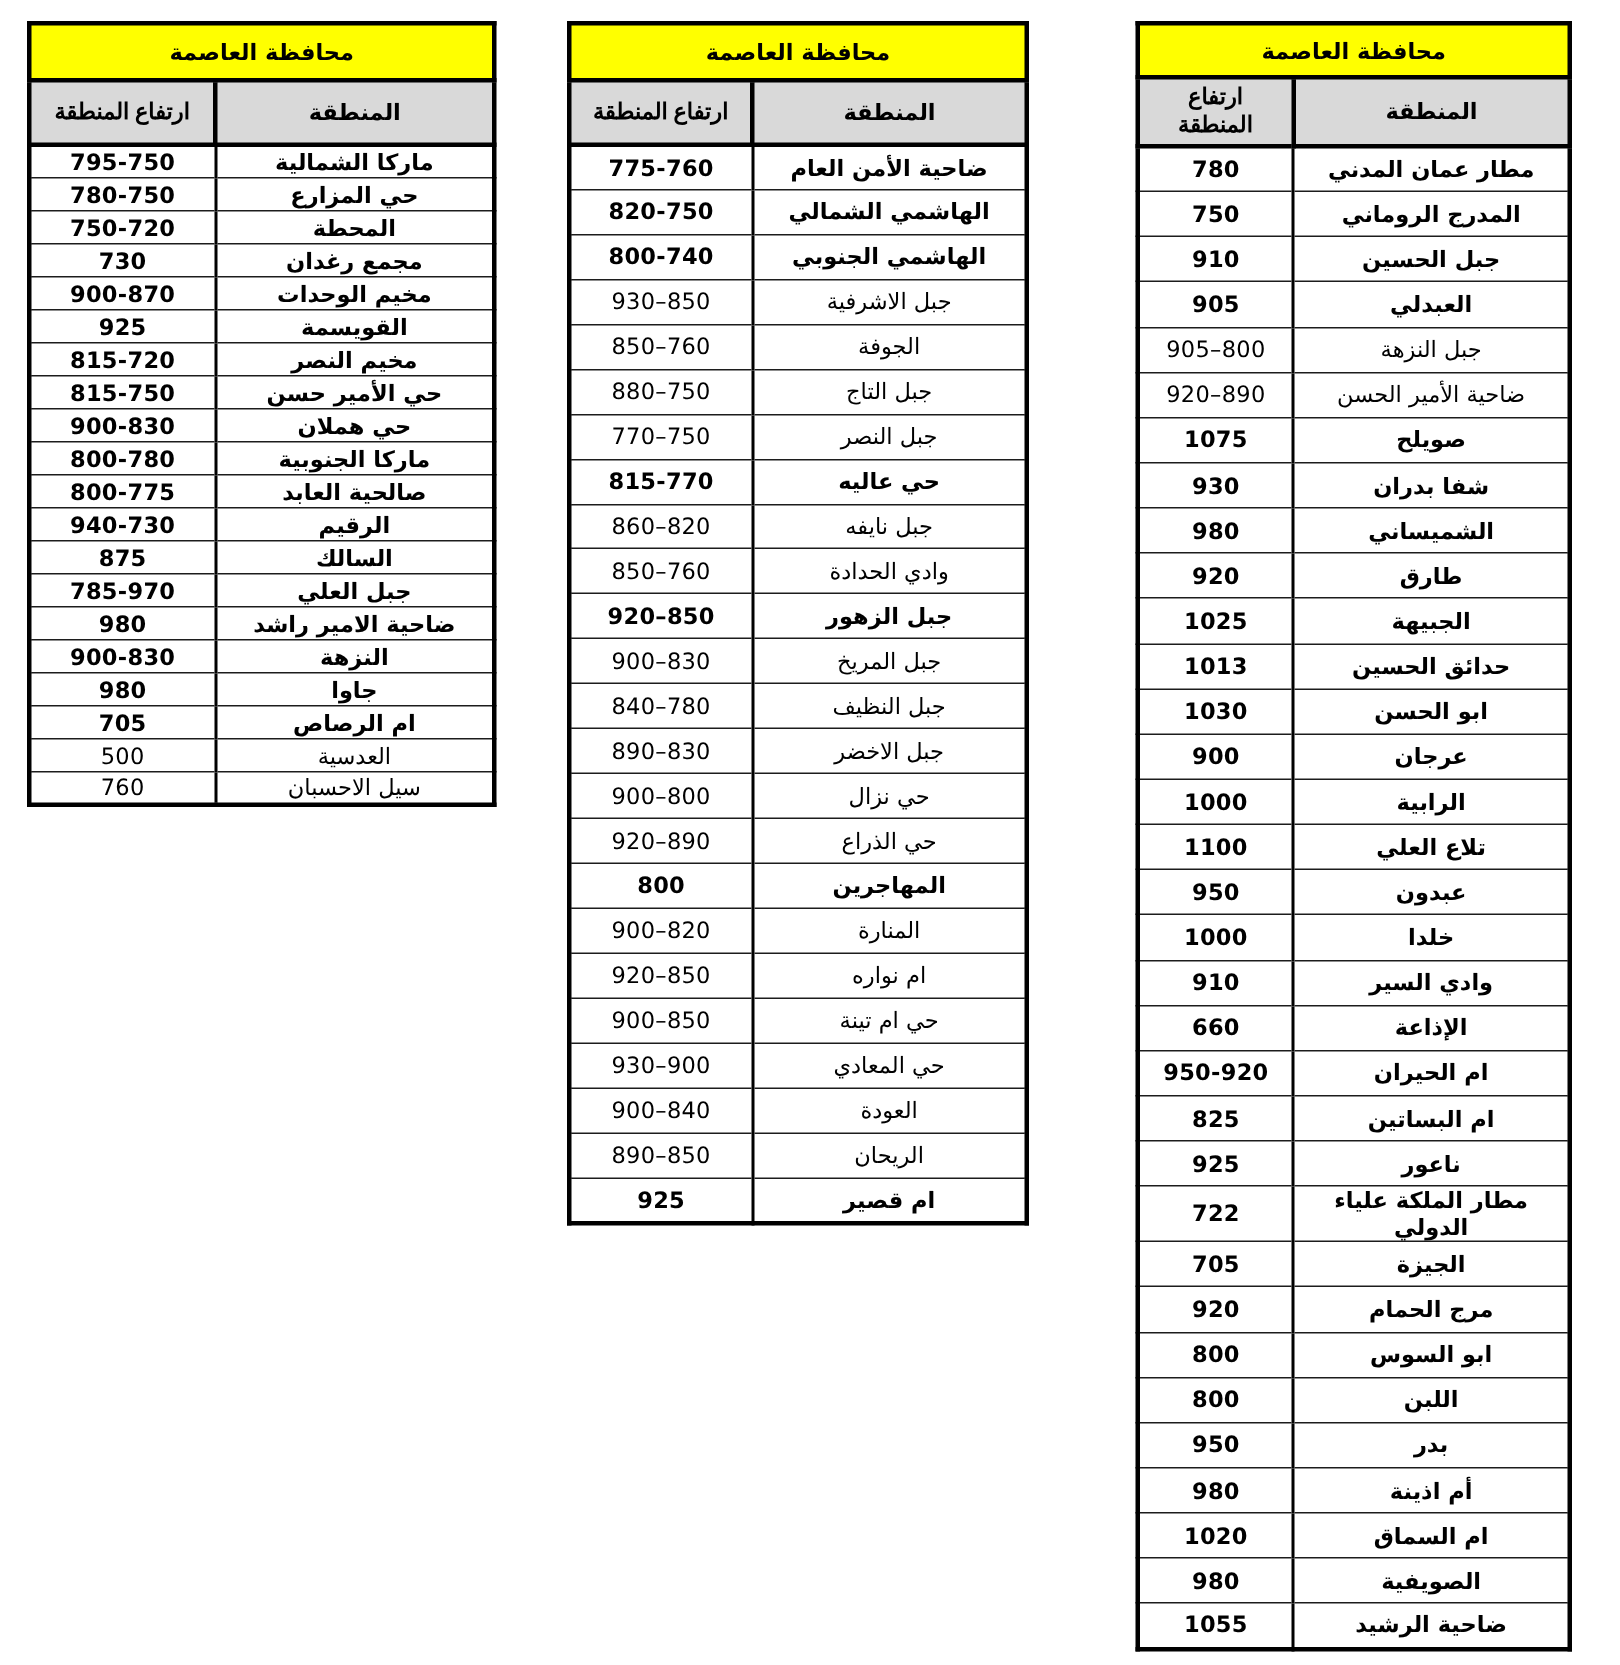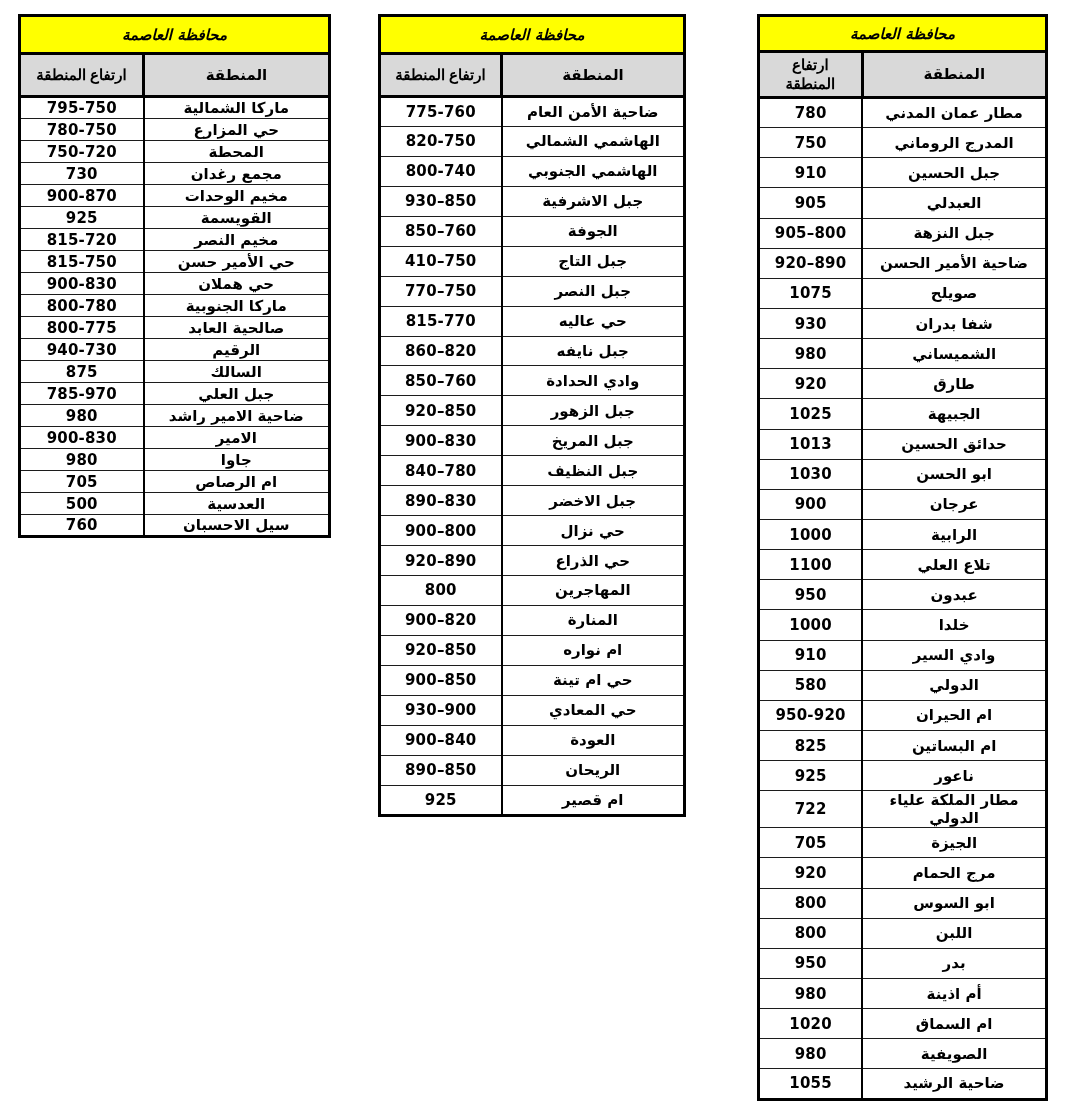--- a/index.html
+++ b/index.html
@@ -28,21 +28,20 @@
     direction: rtl;
   }
 
   .gov-table th.title {
     background: #ffff00;
     border: 3px solid #000;
     font-size: 15px;
     font-weight: bold;
     text-align: center;
     padding: 2px 4px;
-    font-style: italic;
   }
   #t0 th.title, #t1 th.title { height: 38px; }
   #t2 th.title { height: 36px; }
 
   .gov-table th.colhdr {
     background: #d9d9d9;
     border: 3px solid #000;
     font-size: 15px;
     font-weight: bold;
     text-align: center;
@@ -67,21 +66,21 @@
   .gov-table tbody td.area { border-left-width: 2.2px; border-left-color: #000; }
   .gov-table th.colhdr.area-hdr { border-left-width: 3px; }
 
   #t0 tbody td { height: 22px; }
   #t1 tbody td { height: 29.95px; text-align: center; }
   #t2 tbody td { height: 30.15px; }
 
   .gov-table tbody td.elev { direction: ltr; width: 40%; letter-spacing: 0.2px; }
   #t2 tbody td.elev { width: 36%; }
 
-  .gov-table tbody tr.light td { font-weight: bold; }
+  .gov-table tbody tr.light td { font-weight: normal; }
 </style>
 </head>
 <body>
 
 <div class="canvas">
   <div class="gov-table" id="t0">
       <table class="gov-inner" dir="rtl">
         <thead>
           <tr>
             <th colspan="2" class="title">محافظة العاصمة</th>
@@ -146,21 +145,21 @@
           </tr>
           <tr>
             <td class="area">جبل العلي</td>
             <td class="elev" dir="ltr">785-970</td>
           </tr>
           <tr>
             <td class="area">ضاحية الامير راشد</td>
             <td class="elev" dir="ltr">980</td>
           </tr>
           <tr>
-            <td class="area">الامير</td>
+            <td class="area">النزهة</td>
             <td class="elev" dir="ltr">900-830</td>
           </tr>
           <tr>
             <td class="area">جاوا</td>
             <td class="elev" dir="ltr">980</td>
           </tr>
           <tr>
             <td class="area">ام الرصاص</td>
             <td class="elev" dir="ltr">705</td>
           </tr>
@@ -202,21 +201,21 @@
           <tr class="light">
             <td class="area">جبل الاشرفية</td>
             <td class="elev" dir="ltr">930–850</td>
           </tr>
           <tr class="light">
             <td class="area">الجوفة</td>
             <td class="elev" dir="ltr">850–760</td>
           </tr>
           <tr class="light">
             <td class="area">جبل التاج</td>
-            <td class="elev" dir="ltr">410–750</td>
+            <td class="elev" dir="ltr">880–750</td>
           </tr>
           <tr class="light">
             <td class="area">جبل النصر</td>
             <td class="elev" dir="ltr">770–750</td>
           </tr>
           <tr>
             <td class="area">حي عاليه</td>
             <td class="elev" dir="ltr">815-770</td>
           </tr>
           <tr class="light">
@@ -368,22 +367,22 @@
           </tr>
           <tr>
             <td class="area">خلدا</td>
             <td class="elev" dir="ltr">1000</td>
           </tr>
           <tr>
             <td class="area">وادي السير</td>
             <td class="elev" dir="ltr">910</td>
           </tr>
           <tr>
-            <td class="area">الدولي</td>
-            <td class="elev" dir="ltr">580</td>
+            <td class="area">الإذاعة</td>
+            <td class="elev" dir="ltr">660</td>
           </tr>
           <tr>
             <td class="area">ام الحيران</td>
             <td class="elev" dir="ltr">950-920</td>
           </tr>
           <tr>
             <td class="area">ام البساتين</td>
             <td class="elev" dir="ltr">825</td>
           </tr>
           <tr>

